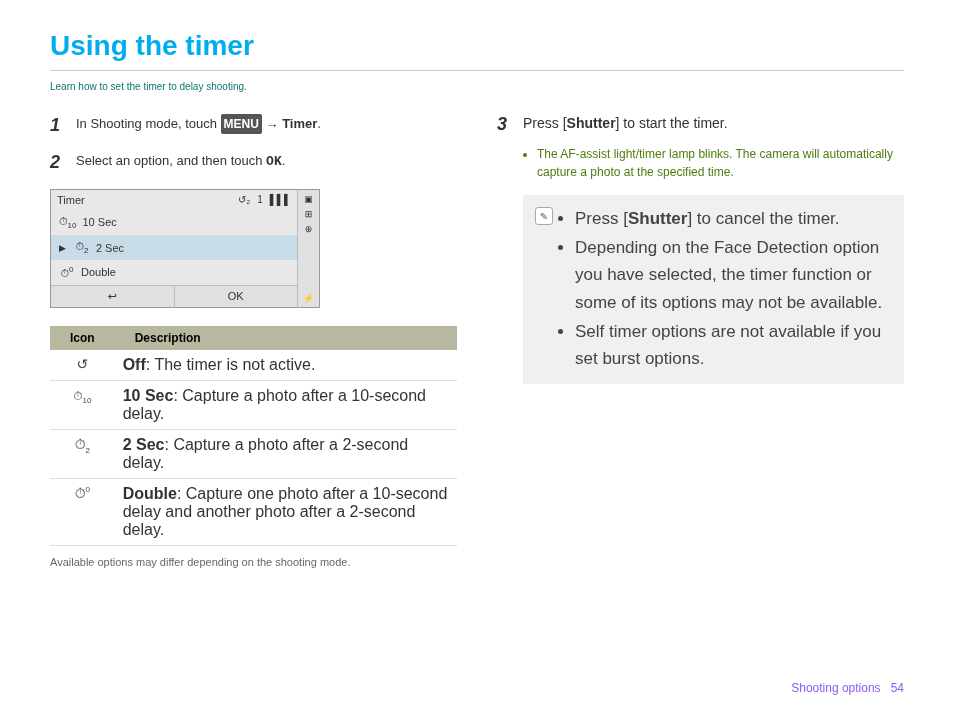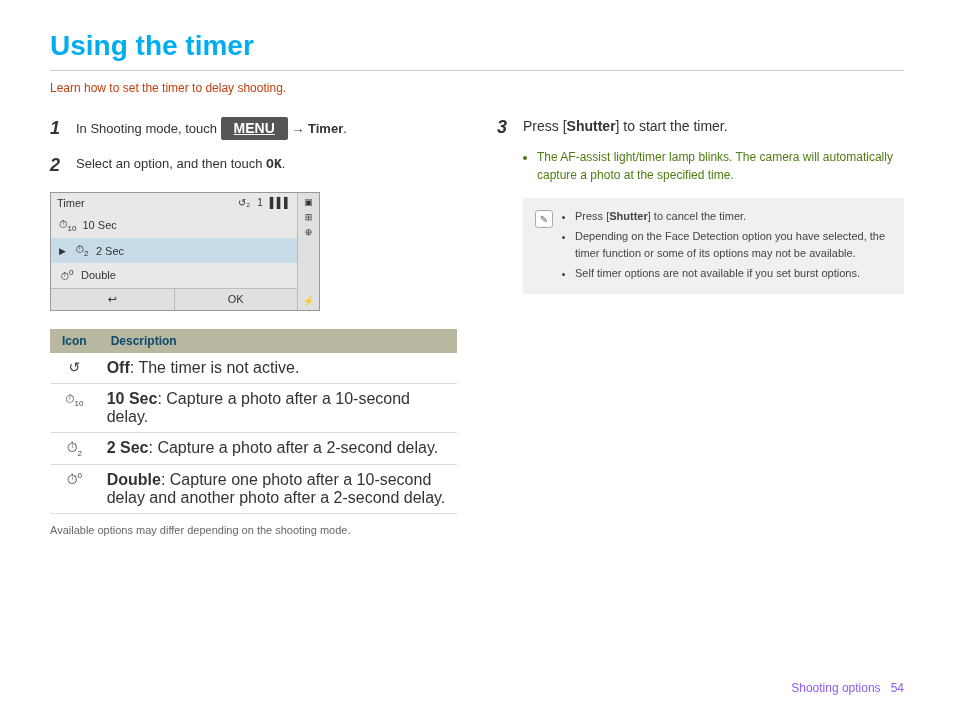--- a/index.html
+++ b/index.html
@@ -16,22 +16,22 @@
     .page-title {
       font-size: 28px;
       font-weight: bold;
       color: #00aeef;
       border-bottom: 1px solid #ccc;
       padding-bottom: 8px;
       margin-bottom: 10px;
     }
 
     .subtitle {
-      font-size: 12px;
-      color: #c2410c;
+      font-size: 10px;
+      color: #0f766e;
       margin-bottom: 22px;
     }
 
     .main-content {
       display: flex;
       gap: 40px;
     }
 
     .left-column {
       flex: 1;
@@ -60,25 +60,24 @@
     .step-text {
       font-size: 13px;
       color: #333;
       line-height: 1.5;
     }
 
     .step-text .menu-icon {
       display: inline-block;
       background: #555;
       color: #fff;
-      font-size: 14px;
-      padding: 1px 13px;
+      font-size: 12px;
+      padding: 1px 3px;
       border-radius: 2px;
       font-weight: bold;
-      text-decoration: underline;
     }
 
     .step-text .bold-word {
       font-weight: bold;
     }
 
     .step-text .ok-bold {
       font-weight: bold;
       font-family: 'Courier New', monospace;
     }
@@ -184,23 +183,23 @@
 
     
     .icon-table {
       width: 100%;
       border-collapse: collapse;
       margin-bottom: 10px;
     }
 
     .icon-table th {
       background: #b8b8a0;
-      color: #0c4a6e;
+      color: #000000;
       text-align: left;
-      padding: 5px 12px;
+      padding: 5px 20px;
       font-size: 12px;
       font-weight: bold;
     }
 
     .icon-table td {
       padding: 6px 8px;
       font-size: 16px;
       vertical-align: top;
       border-bottom: 1px solid #ddd;
       color: #333;
@@ -282,21 +281,21 @@
       display: flex;
       align-items: center;
       justify-content: center;
       font-size: 10px;
       color: #666;
       background: #fff;
       margin-top: 2px;
     }
 
     .note-items {
-      font-size: 11px;
+      font-size: 17px;
       color: #444;
       line-height: 1.6;
     }
 
     .note-items li {
       list-style: disc;
       margin-left: 14px;
       margin-bottom: 2px;
     }
 

